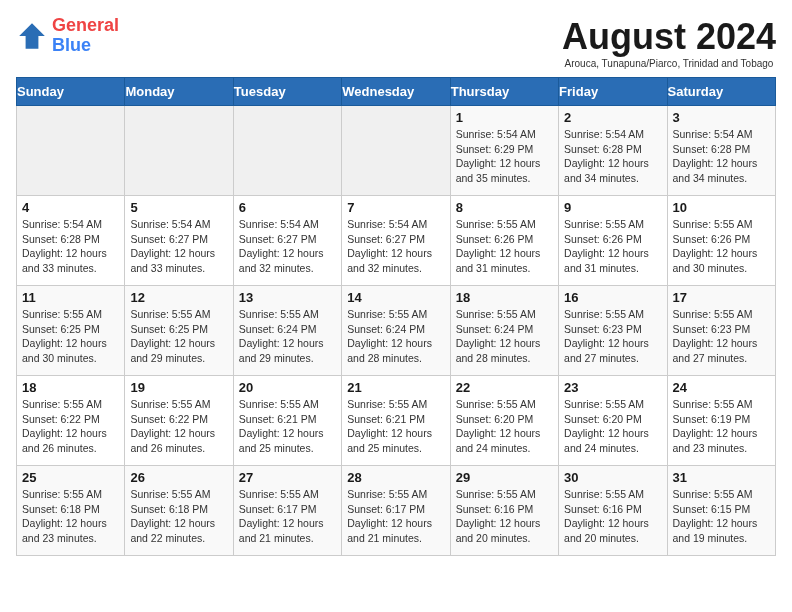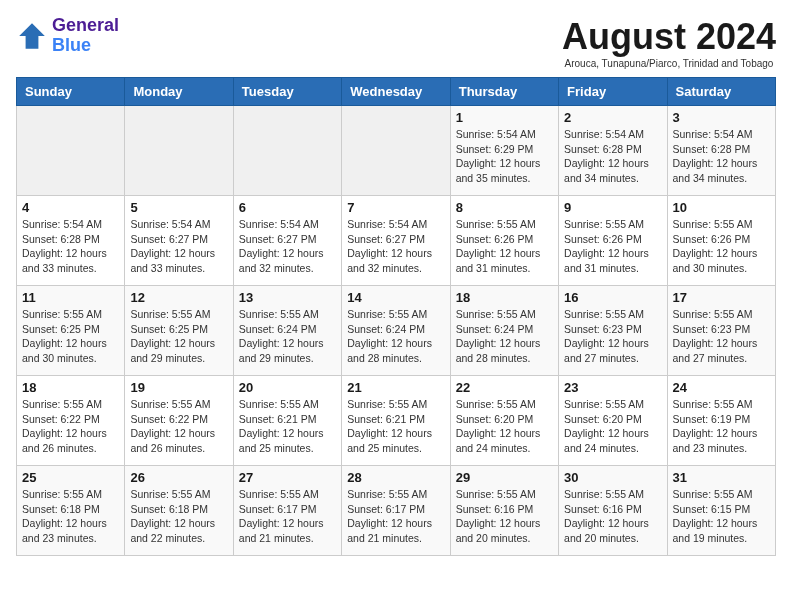--- a/index.html
+++ b/index.html
@@ -21,21 +21,21 @@
       align-items: center;
       gap: 4px;
     }
     .logo-text {
       font-size: 18px;
       font-weight: bold;
       color: #1a1a1a;
       line-height: 1.1;
     }
     .logo-text span {
-      color: #4c1d95;
+      color: #ef4444;
     }
     .logo-icon {
       width: 32px;
       height: 32px;
     }
     .title-area {
       text-align: center;
     }
     .month-year {
       font-size: 36px;
@@ -48,21 +48,21 @@
       font-weight: normal;
     }
     .calendar-table {
       width: 100%;
       border-collapse: collapse;
       font-size: 11px;
     }
     .calendar-table thead th {
       background: #2a6db5;
       color: #fff;
-      padding: 6px 8px;
+      padding: 6px 0;
       text-align: left;
       font-size: 13px;
       font-weight: bold;
       border: 1px solid #1a5a9a;
     }
     .calendar-table tbody td {
       border: 1px solid #ccc;
       vertical-align: top;
       padding: 4px 5px;
       width: 108px;

